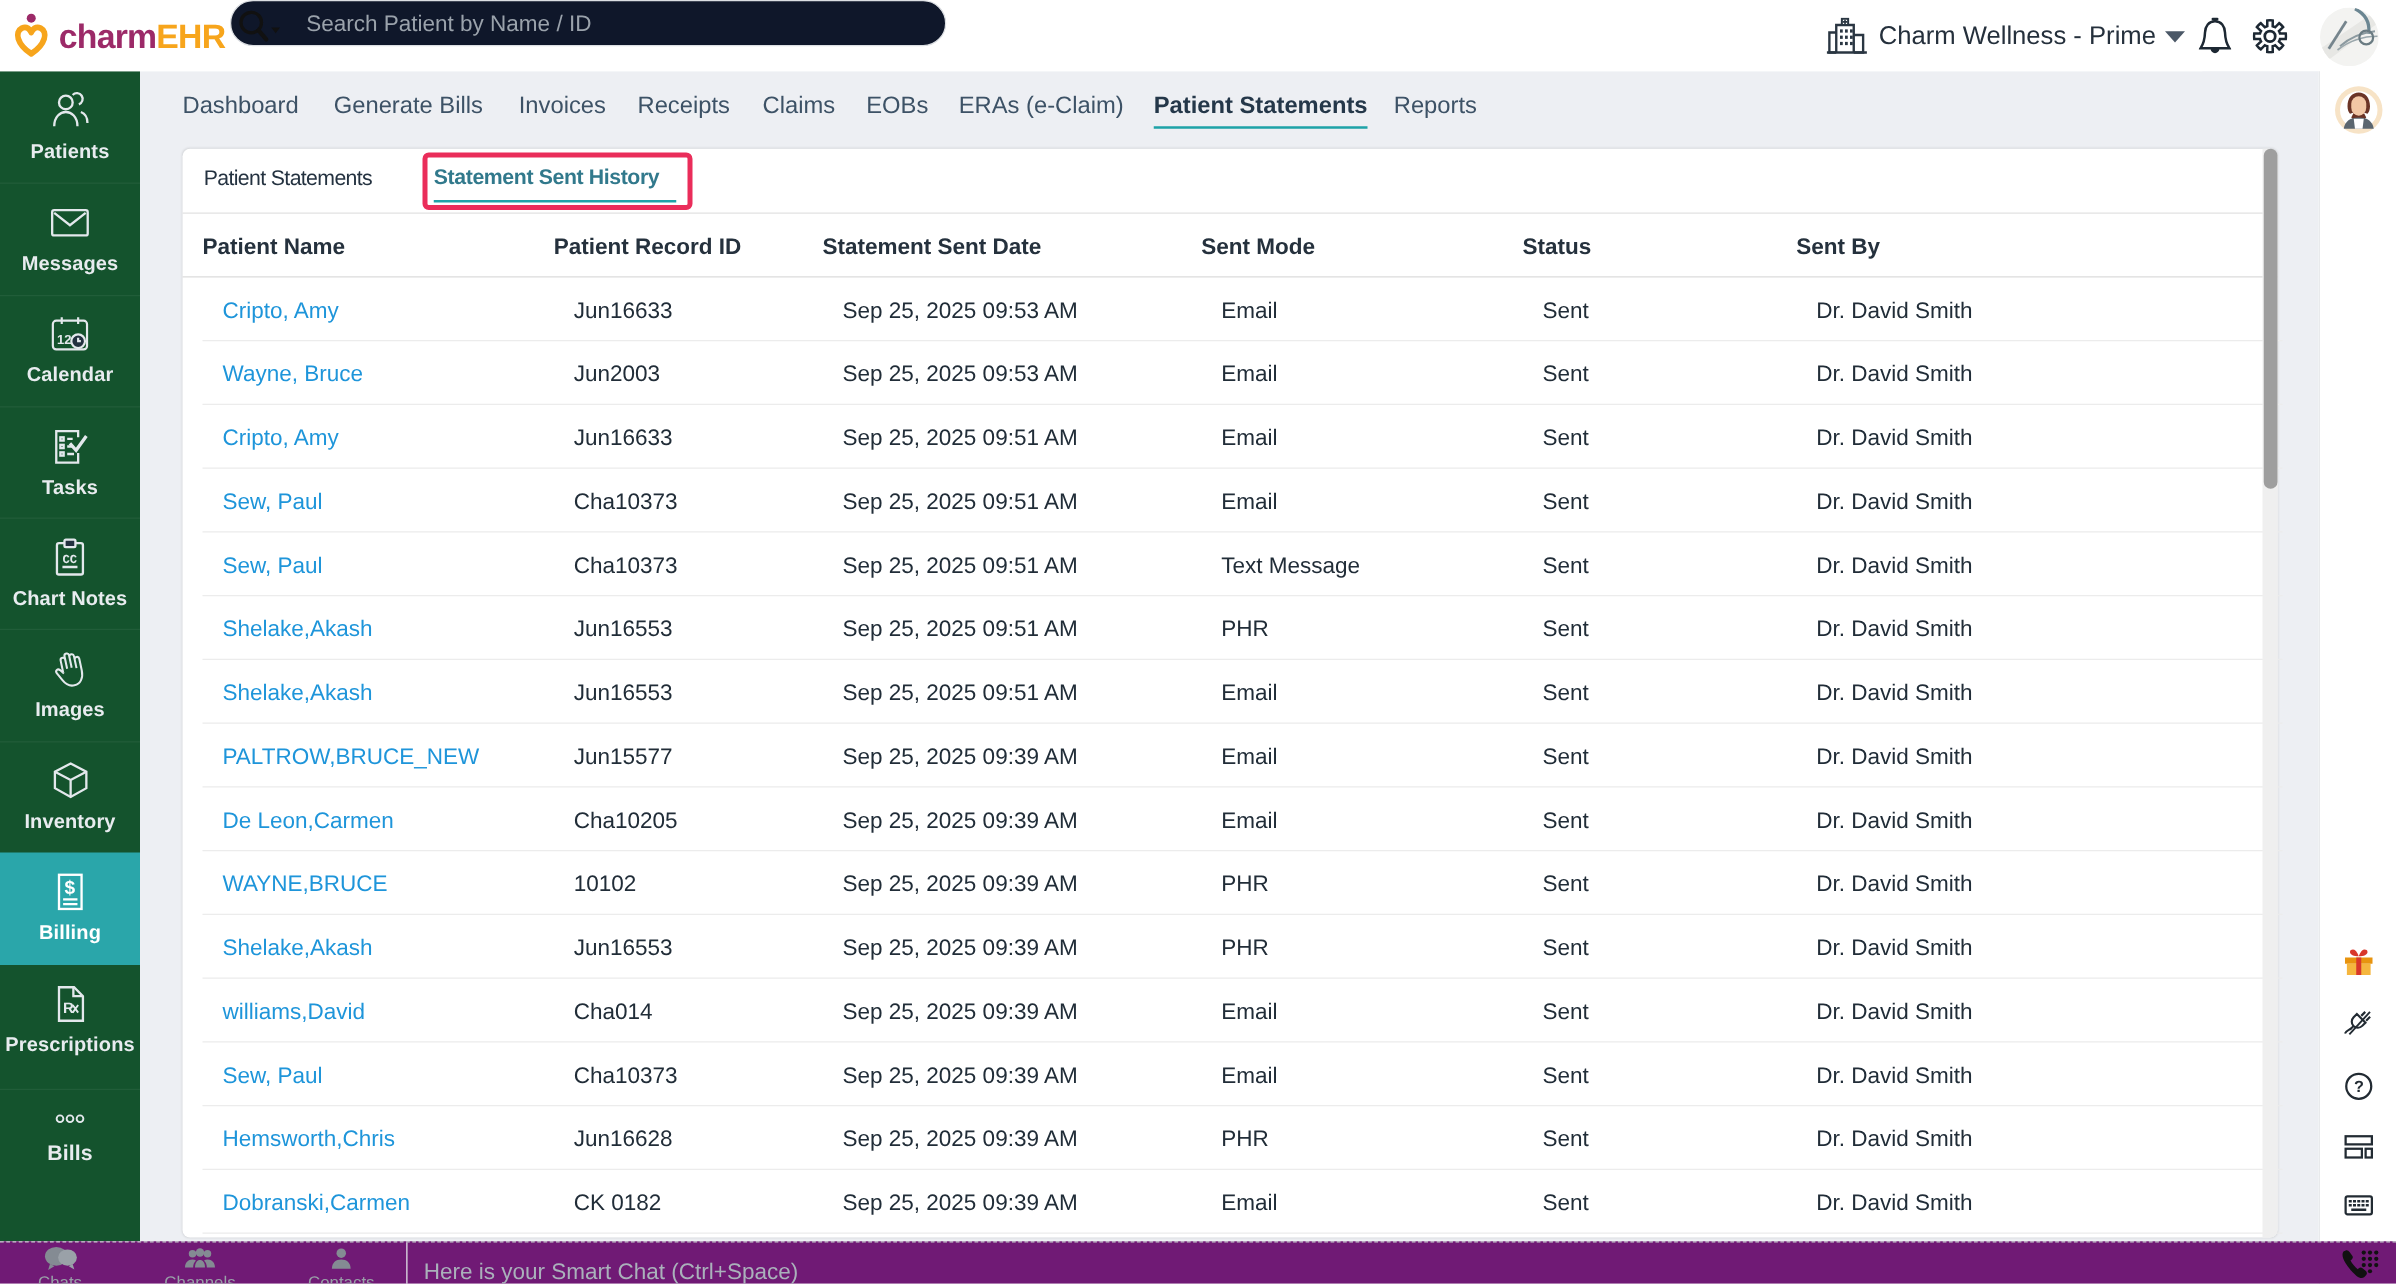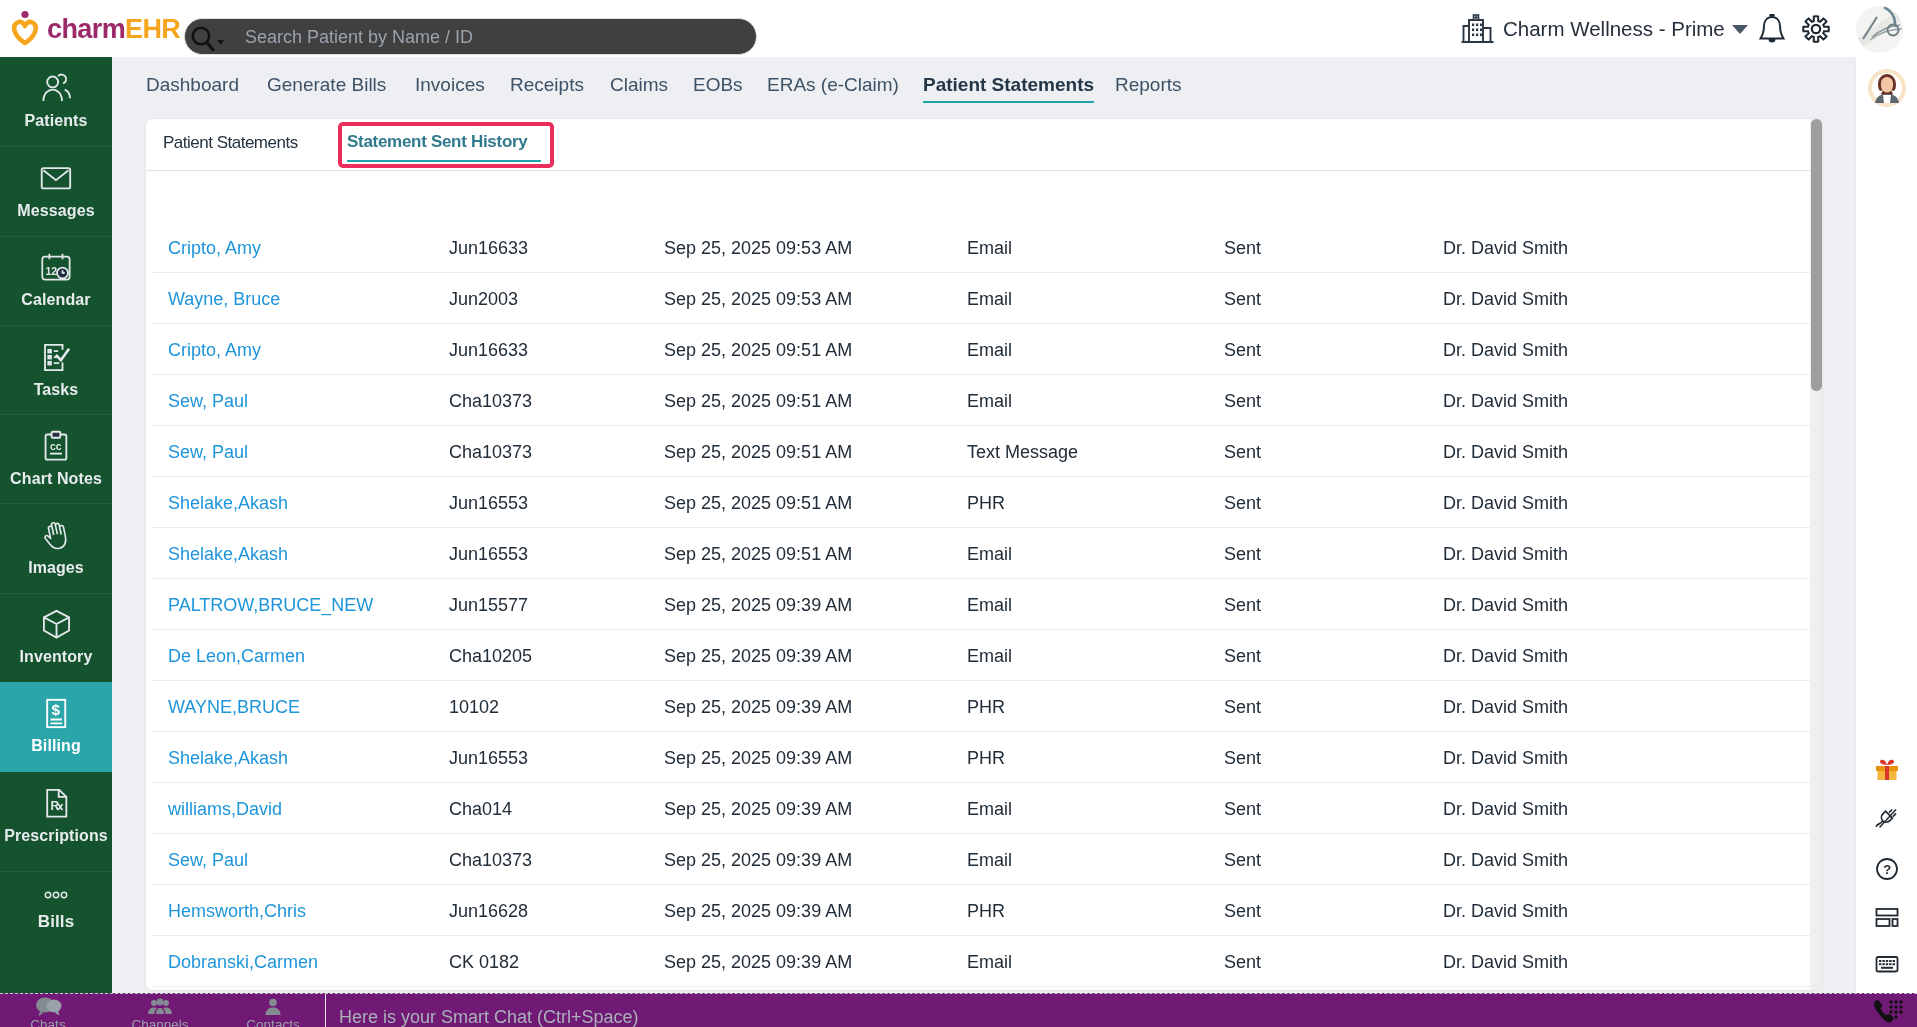--- a/index.html
+++ b/index.html
@@ -5,21 +5,21 @@
 * { margin:0; padding:0; box-sizing:border-box; }
 html,body { width:1917px; height:1027px; overflow:hidden; }
 body { position:relative; font-family:"Liberation Sans",sans-serif; background:#fff; }
 
 
 #topbar { position:absolute; top:0; left:0; width:1762px; height:57px; background:#fff; z-index:5; }
 #logo { position:absolute; left:8px; top:8px; display:flex; align-items:center; }
 #logotext { font-size:27px; font-weight:bold; letter-spacing:-0.6px; margin-left:5px; margin-top:3px; }
 #logotext .c1 { color:#9c2a68; }
 #logotext .c2 { color:#f7a51c; }
-#search { position:absolute; left:184px; top:18px; width:573px; height:37px; border:1px solid #dcdfe3; border-radius:19px; background:#404040; }
+#search { position:absolute; left:184px; top:0; width:573px; height:37px; border:1px solid #dcdfe3; border-radius:19px; background:#0f172a; }
 #search .ph { position:absolute; left:60px; top:8px; font-size:18px; color:#9aa2ab; }
 #search svg { position:absolute; left:3px; top:5px; }
 #orgname { position:absolute; left:1503px; top:17px; font-size:20.5px; color:#25303c; }
 #caret { position:absolute; left:1732px; top:25px; width:0; height:0; border-left:8px solid transparent; border-right:8px solid transparent; border-top:9px solid #4b5867; }
 #avatar1 { position:absolute; left:1856px; top:6px; }
 
 
 #lsb { position:absolute; left:0; top:57px; width:112px; height:936px; background:#14532d; z-index:4; }
 .lsb-item { position:absolute; left:0; width:112px; text-align:center; color:#e8ecef; } .lsb-item > svg { width:35px; height:35px; }
 .lsb-item .lbl { font-size:16px; font-weight:bold; margin-top:2px; letter-spacing:0.1px; }
@@ -34,21 +34,21 @@
 
 #card { position:absolute; left:146px; top:119px; width:1676px; height:871px; background:#fff; border-radius:6px; box-shadow:0 0 2px rgba(0,0,0,0.12); }
 #subtabs { position:absolute; left:0; top:0; width:1676px; height:52px; border-bottom:1px solid #e2e2e2; }
 #st1 { position:absolute; left:17px; top:14px; font-size:17px; letter-spacing:-0.5px; color:#243240; }
 #st2 { position:absolute; left:201px; top:13px; font-size:17px; letter-spacing:-0.3px; font-weight:bold; color:#31798c; }
 #st2line { position:absolute; left:201px; top:41px; width:194px; height:2px; background:#1ea3a8; }
 #redbox { position:absolute; left:192px; top:3px; width:216px; height:46px; border:4px solid #ea2d5a; border-radius:5px; }
 
 #thead { position:absolute; left:0; top:52px; width:1676px; height:51px; border-bottom:1px solid #dcdcdc; font-weight:bold; font-size:18px; color:#25313d; }
 .hc { position:absolute; top:16px; }
-.rows { position:absolute; left:6px; top:103px; width:1440px;text-decoration:underline; }
+.rows { position:absolute; left:16px; top:103px; width:1440px;text-decoration:underline; }
 .row { position:relative; width:1664px; height:51px; border-bottom:1px solid #ececec; font-size:18px; color:#212d38; }
 .row .cell { position:absolute; top:15.5px; }
 .row .name { color:#1e95da; }
 .c0 { left:16px; } .c1 { left:297px; } .c2 { left:512px; } .c3 { left:815px; } .c4 { left:1072px; } .c5 { left:1291px; }
 
 #sbtrack { position:absolute; left:1664px; top:0; width:12px; height:871px; background:#efefef; border-radius:0 6px 6px 0; }
 #sbthumb { position:absolute; left:1665px; top:0px; width:11px; height:272px; background:#9e9e9e; border-radius:6px; }
 
 
 #rsb { position:absolute; left:1855px; top:57px; width:62px; height:970px; background:#fff; border-left:1px solid #e8eaec; z-index:4; }
@@ -77,20 +77,28 @@
   <div class="item active" style="left:923px">Patient Statements</div>
   <div class="item" style="left:1115px">Reports</div>
 </div>
 
 <div id="card">
   <div id="subtabs">
     <div id="st1">Patient Statements</div>
     <div id="st2">Statement Sent History</div>
     <div id="st2line"></div>
     <div id="redbox"></div>
+  </div>
+  <div id="thead">
+    <div class="hc c0">Patient Name</div>
+    <div class="hc c1">Patient Record ID</div>
+    <div class="hc c2">Statement Sent Date</div>
+    <div class="hc c3">Sent Mode</div>
+    <div class="hc c4">Status</div>
+    <div class="hc c5">Sent By</div>
   </div>
   <div class="rows">
     <div class="row">
         <span class="cell c0 name">Cripto, Amy</span>
         <span class="cell c1">Jun16633</span>
         <span class="cell c2">Sep 25, 2025 09:53 AM</span>
         <span class="cell c3">Email</span>
         <span class="cell c4">Sent</span>
         <span class="cell c5">Dr. David Smith</span>
       </div>

